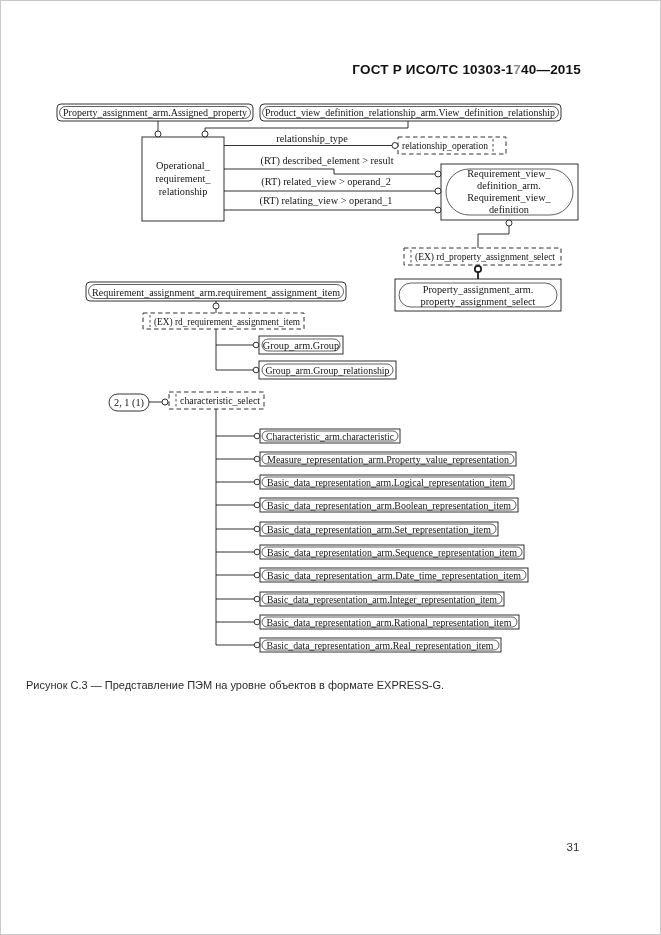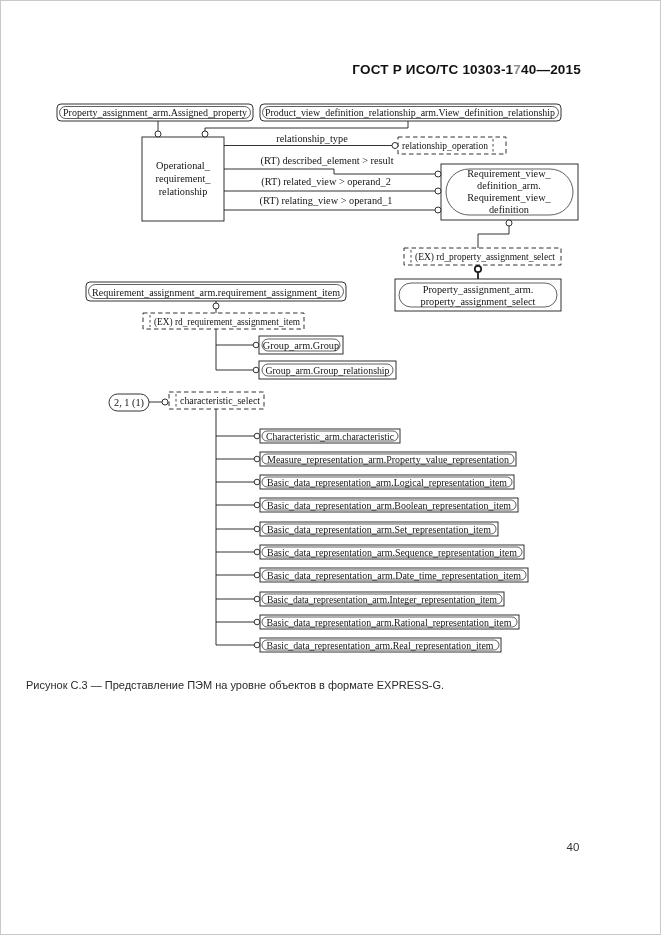--- a/index.html
+++ b/index.html
@@ -218,15 +218,15 @@
       <circle class="c" cx="256" cy="598" r="2.8"></circle>
       <circle class="c" cx="256" cy="621" r="2.8"></circle>
       <circle class="c" cx="256" cy="644" r="2.8"></circle>
     </g>
   </svg>
 
   <div class="caption">
     <div>Рисунок С.3 — Представление ПЭМ на уровне объектов в формате EXPRESS-G.</div>
   </div>
 
-  <div class="pagenum">40</div>
+  <div class="pagenum">31</div>
 
 </div>
 
 </body></html>

